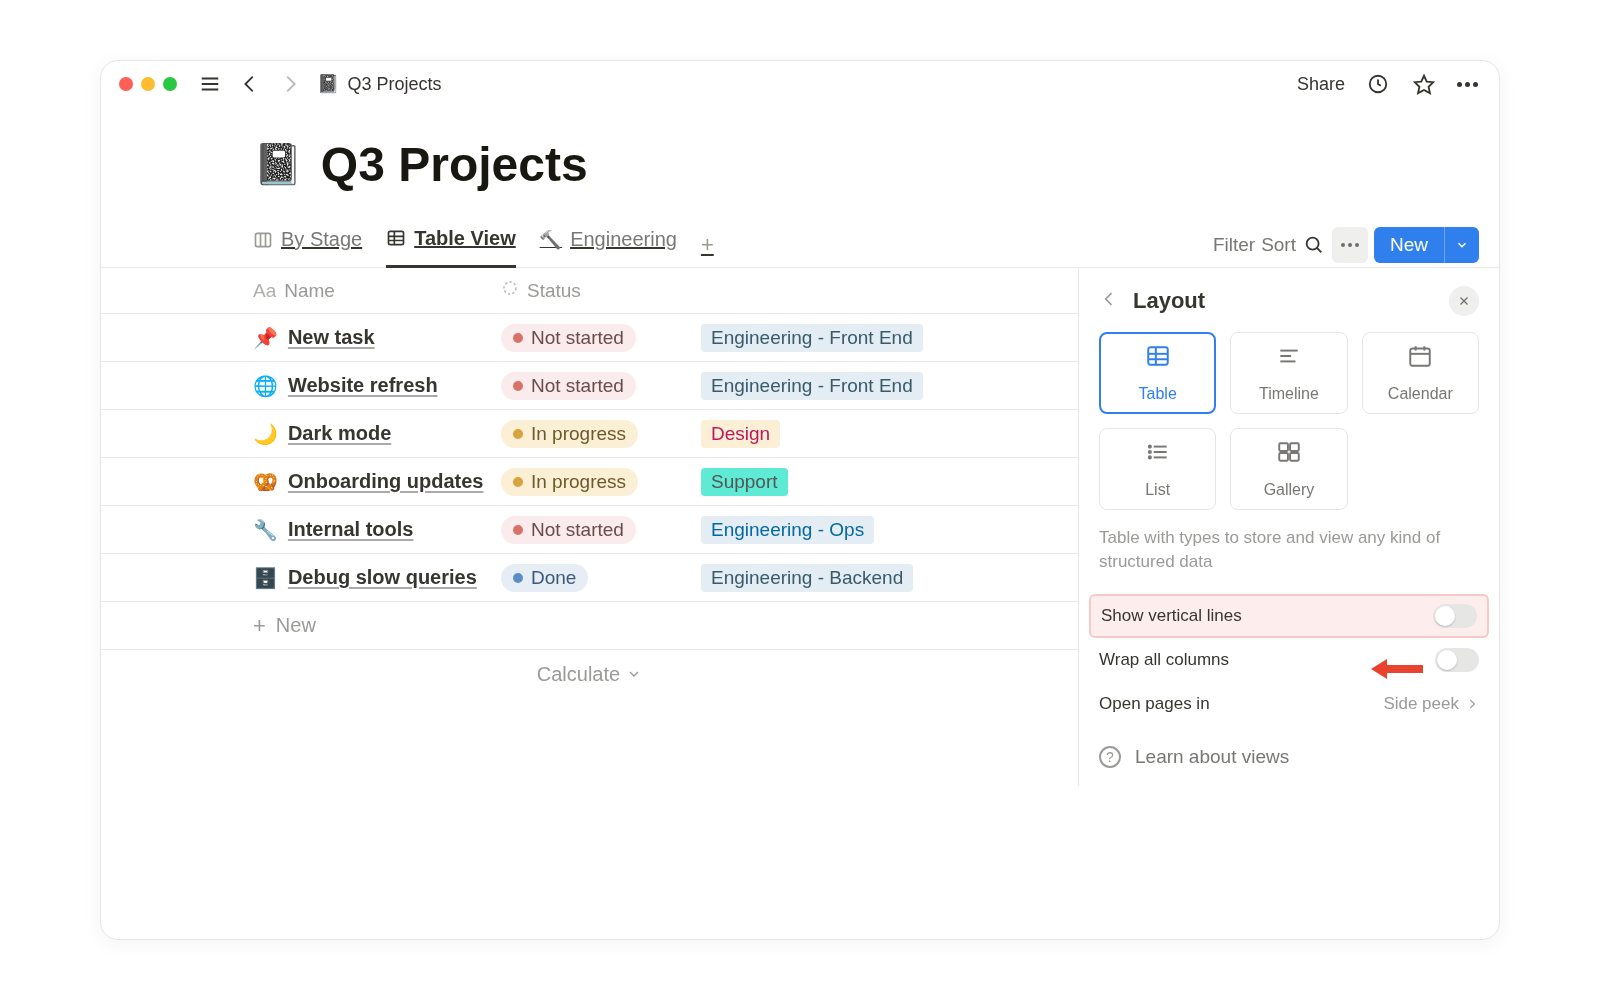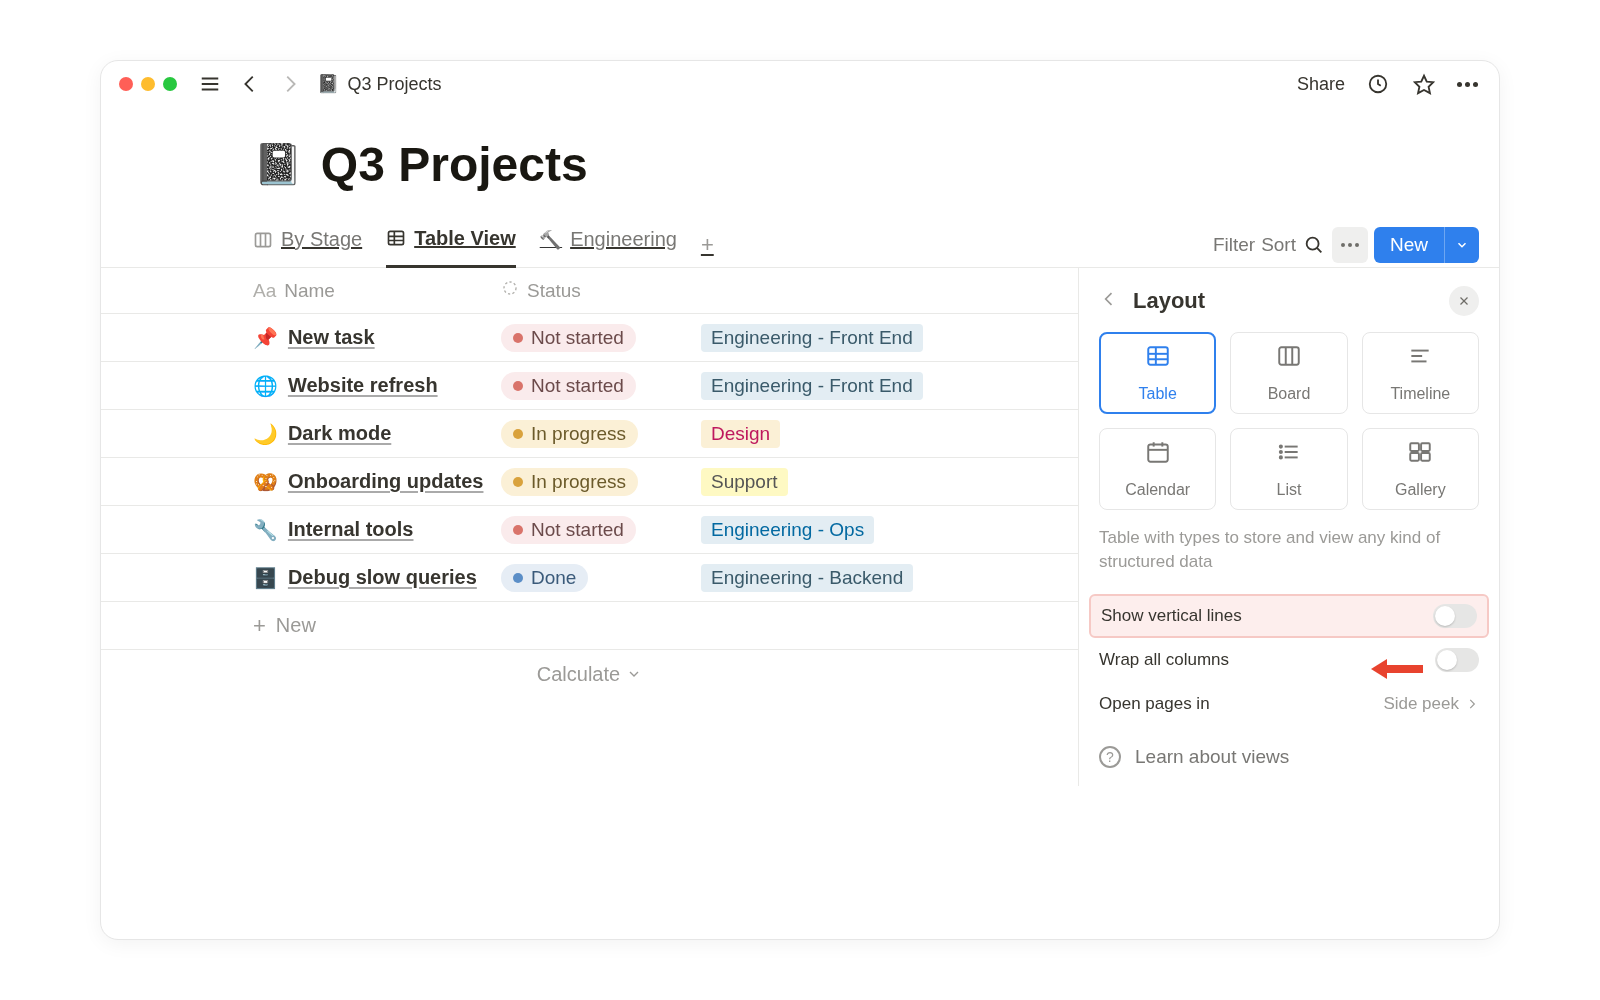--- a/index.html
+++ b/index.html
@@ -88,21 +88,21 @@
   .pill .dot { width:10px; height:10px; border-radius:50%; }
   .pill.not-started { background:#faebec; color:#6b4a4a; }
   .pill.not-started .dot { background:#d9736a; }
   .pill.in-progress { background:#fbf0d6; color:#6b5a2a; }
   .pill.in-progress .dot { background:#d9a23c; }
   .pill.done { background:#e6edf5; color:#3a5a7a; }
   .pill.done .dot { background:#5b8ec7; }
   .team-tag { display:inline-block; padding:3px 10px; border-radius:4px; font-size:19px; }
   .team-eng-fe { background:#e3edf3; color:#3a5a6a; }
   .team-design { background:#fbf0d6; color:#be185d; }
-  .team-support { background:#fef9c3; color:#555; }
+  .team-support { background:#5eead4; color:#555; }
   .team-eng-ops { background:#e3edf3; color:#0369a1; }
   .team-eng-be { background:#e3edf3; color:#3a5a6a; }
   .add-row { height:48px; display:flex; align-items:center; gap:10px; padding-left:152px; color:#9b9a97; font-size:20px; border-bottom:1px solid #e9e9e7; }
   .calc-row { height:48px; display:flex; align-items:center; justify-content:center; gap:6px; color:#9b9a97; font-size:20px; }
 
   
   .panel-header { display:flex; align-items:center; gap:14px; margin-bottom:16px; }
   .panel-title { font-size:22px; font-weight:600; color:#37352F; flex:1; }
   .close-circle { width:30px; height:30px; border-radius:50%; background:#efefee; display:flex; align-items:center; justify-content:center; }
   .close-circle svg { width:14px; height:14px; stroke:#6f6e69; stroke-width:2.2; fill:none; }
@@ -359,28 +359,20 @@
             <svg viewBox="0 0 24 24">
                 <rect x="3" y="4" width="18" height="16" rx="2"></rect>
                 <line x1="3" y1="10" x2="21" y2="10"></line>
                 <line x1="3" y1="15" x2="21" y2="15"></line>
                 <line x1="10" y1="4" x2="10" y2="20"></line>
               </svg>
             <span>Table</span>
           </div>
           <div class="layout-card">
             <svg viewBox="0 0 24 24">
-                <rect x="3" y="4" width="18" height="16" rx="2"></rect>
-                <line x1="9" y1="4" x2="9" y2="20"></line>
-                <line x1="15" y1="4" x2="15" y2="20"></line>
-              </svg>
-            <span>Board</span>
-          </div>
-          <div class="layout-card">
-            <svg viewBox="0 0 24 24">
                 <line x1="4" y1="7" x2="20" y2="7"></line>
                 <line x1="4" y1="12" x2="14" y2="12"></line>
                 <line x1="4" y1="17" x2="18" y2="17"></line>
               </svg>
             <span>Timeline</span>
           </div>
           <div class="layout-card">
             <svg viewBox="0 0 24 24">
                 <rect x="3" y="5" width="18" height="16" rx="2"></rect>
                 <line x1="3" y1="10" x2="21" y2="10"></line>

